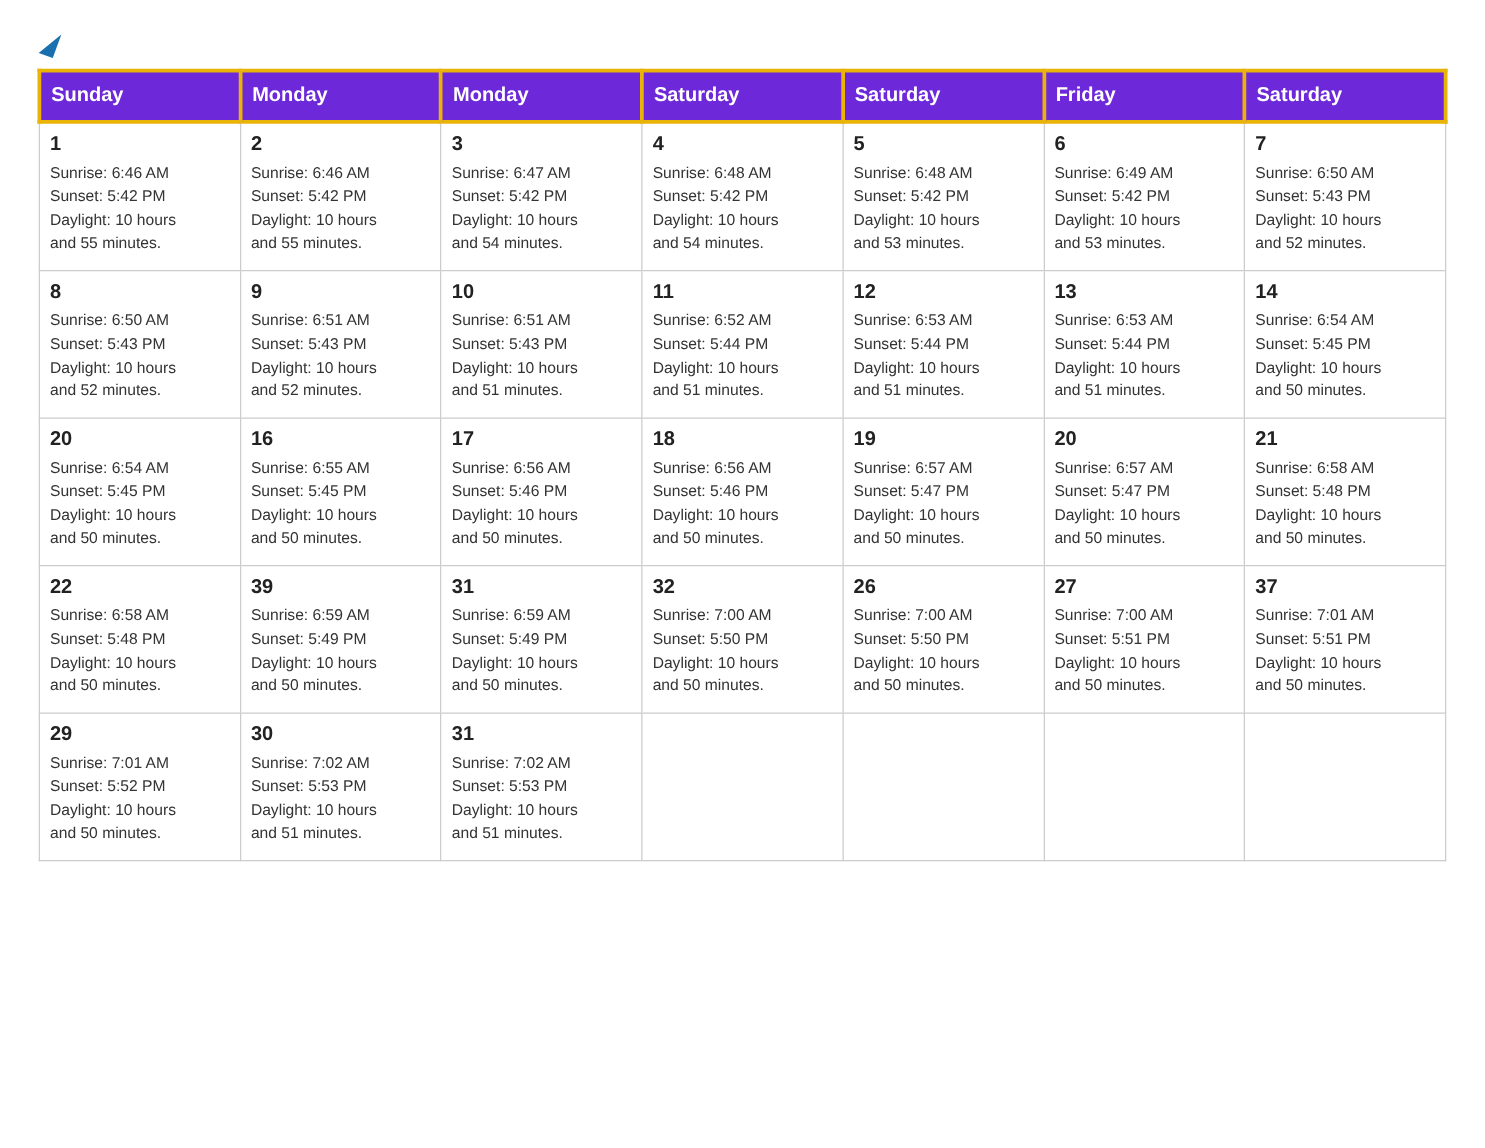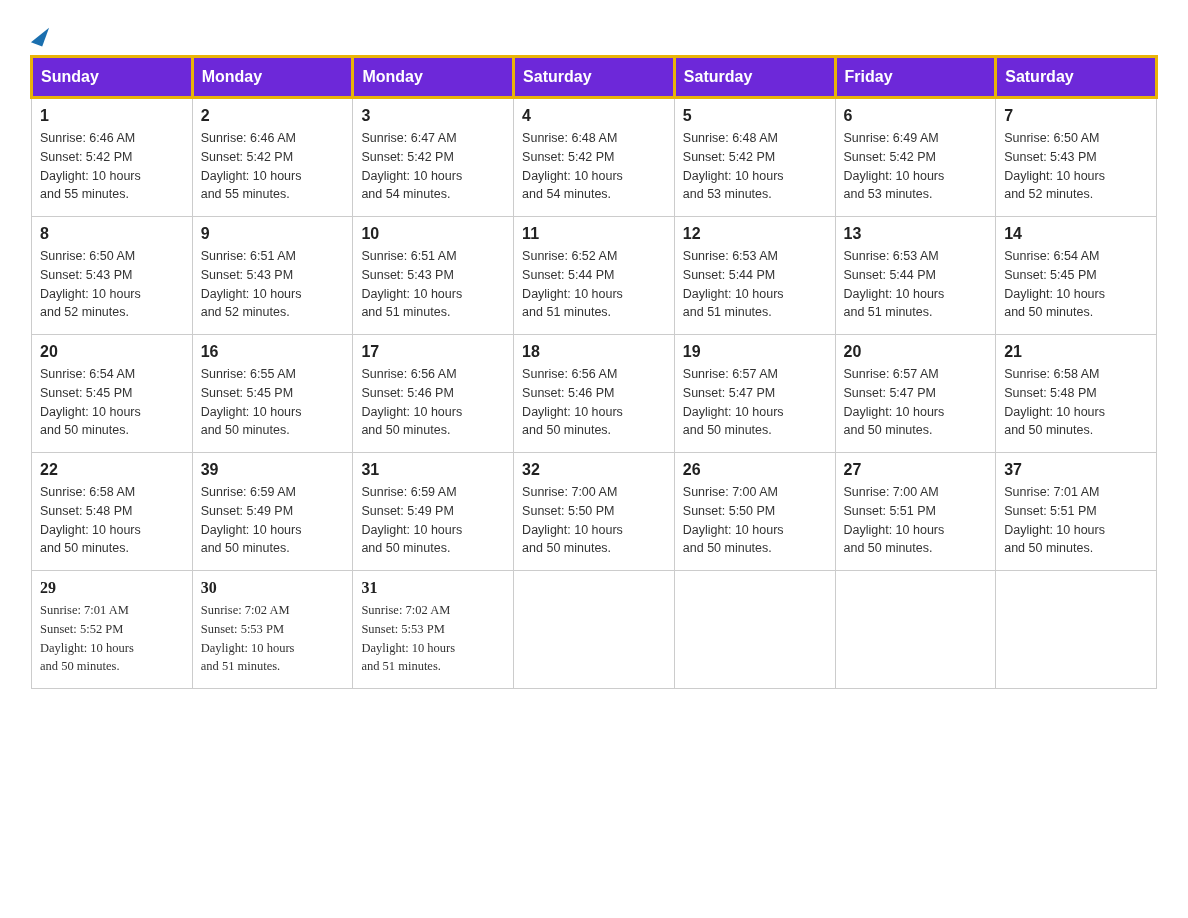--- a/index.html
+++ b/index.html
@@ -93,21 +93,20 @@
       font-size: 12.5px;
       color: #333;
       line-height: 1.5;
       text-align: center;
     }
     .empty-cell {
       background: #fff;
     }
     tr:last-child td {
       border-bottom: 1px solid #ccc;
-      font-family: Liberation Serif, serif;
     }
   </style>
 </head>
 <body>
 
 <div class="header-area">
   <div class="logo">
     <span class="logo-general"></span>
     <span class="logo-blue">
       <span></span>

